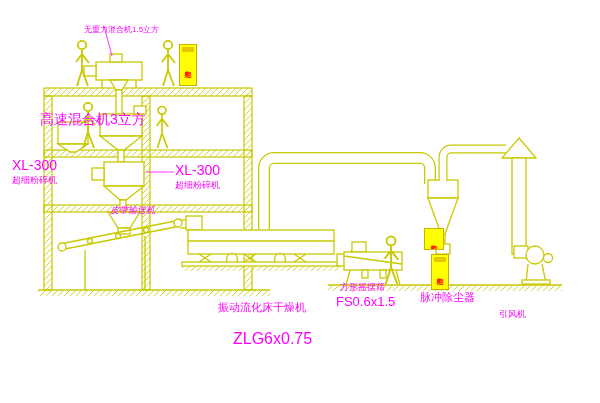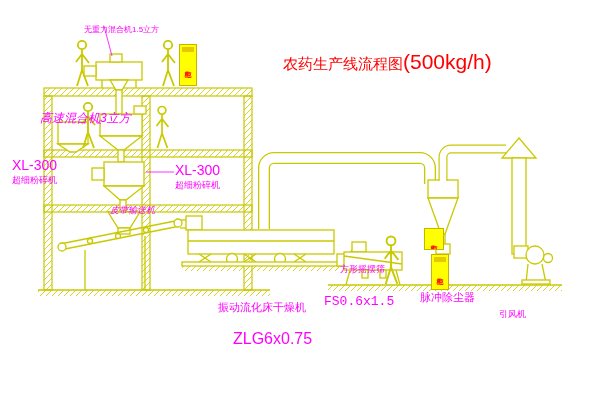--- a/index.html
+++ b/index.html
@@ -170,40 +170,37 @@
       <use href="#person" transform="translate(391,285) scale(1.05)"></use>
     </g>
 
     <g>
       <line class="leader" x1="104" y1="26" x2="112" y2="56"></line>
       <line class="leader" x1="92" y1="118" x2="101" y2="124"></line>
       <line class="leader" x1="174" y1="172" x2="146" y2="172"></line>
     </g>
   </svg>
 
-  <div class="title">
-    <span class="t-name">农药生产线流程图</span><span class="t-cap">(500kg/h)</span>
-  </div>
 
   <div class="lbl" style="left:84px;top:14px;font-size:8px;margin-top:12px;">无重力混合机1.5立方</div>
-  <div class="lbl" style="left:40px;top:112px;font-size:12px;font-style:italic;">高速混合机3立方</div>
+  <div class="lbl" style="left:40px;top:112px;font-size:14px;">高速混合机3立方</div>
 
   <div class="lbl" style="left:12px;top:158px;font-size:14px;">XL-300</div>
   <div class="lbl" style="left:12px;top:176px;font-size:9px;">超细粉碎机</div>
 
   <div class="lbl" style="left:175px;top:163px;font-size:14px;">XL-300</div>
   <div class="lbl" style="left:175px;top:181px;font-size:9px;">超细粉碎机</div>
 
   <div class="lbl" style="left:110px;top:206px;font-size:9px;font-style:italic;">皮带输送机</div>
 
   <div class="lbl" style="left:218px;top:302px;font-size:11px;">振动流化床干燥机</div>
   <div class="lbl" style="left:233px;top:298px;font-size:16px;margin-top:32px;">ZLG6x0.75</div>
 
-  <div class="lbl" style="left:340px;top:265px;font-size:9px;">方形摇摆筛</div>
-  <div class="lbl" style="left:324px;top:295px;font-size:13px;font-family:Liberation Mono, monospace;">FS0.6x1.5</div>
+  <div class="lbl" style="left:340px;top:283px;font-size:9px;">方形摇摆筛</div>
+  <div class="lbl" style="left:336px;top:295px;font-size:13px;">FS0.6x1.5</div>
 
   <div class="lbl" style="left:420px;top:292px;font-size:11px;">脉冲除尘器</div>
   <div class="lbl" style="left:499px;top:310px;font-size:9px;">引风机</div>
 
   <div class="cab" style="left:179px;top:44px;width:18px;height:42px;">
     <i></i>
     <span>电控柜</span>
   </div>
   <div class="cab" style="left:424px;top:228px;width:20px;height:22px;">
     <span>电控柜</span>

